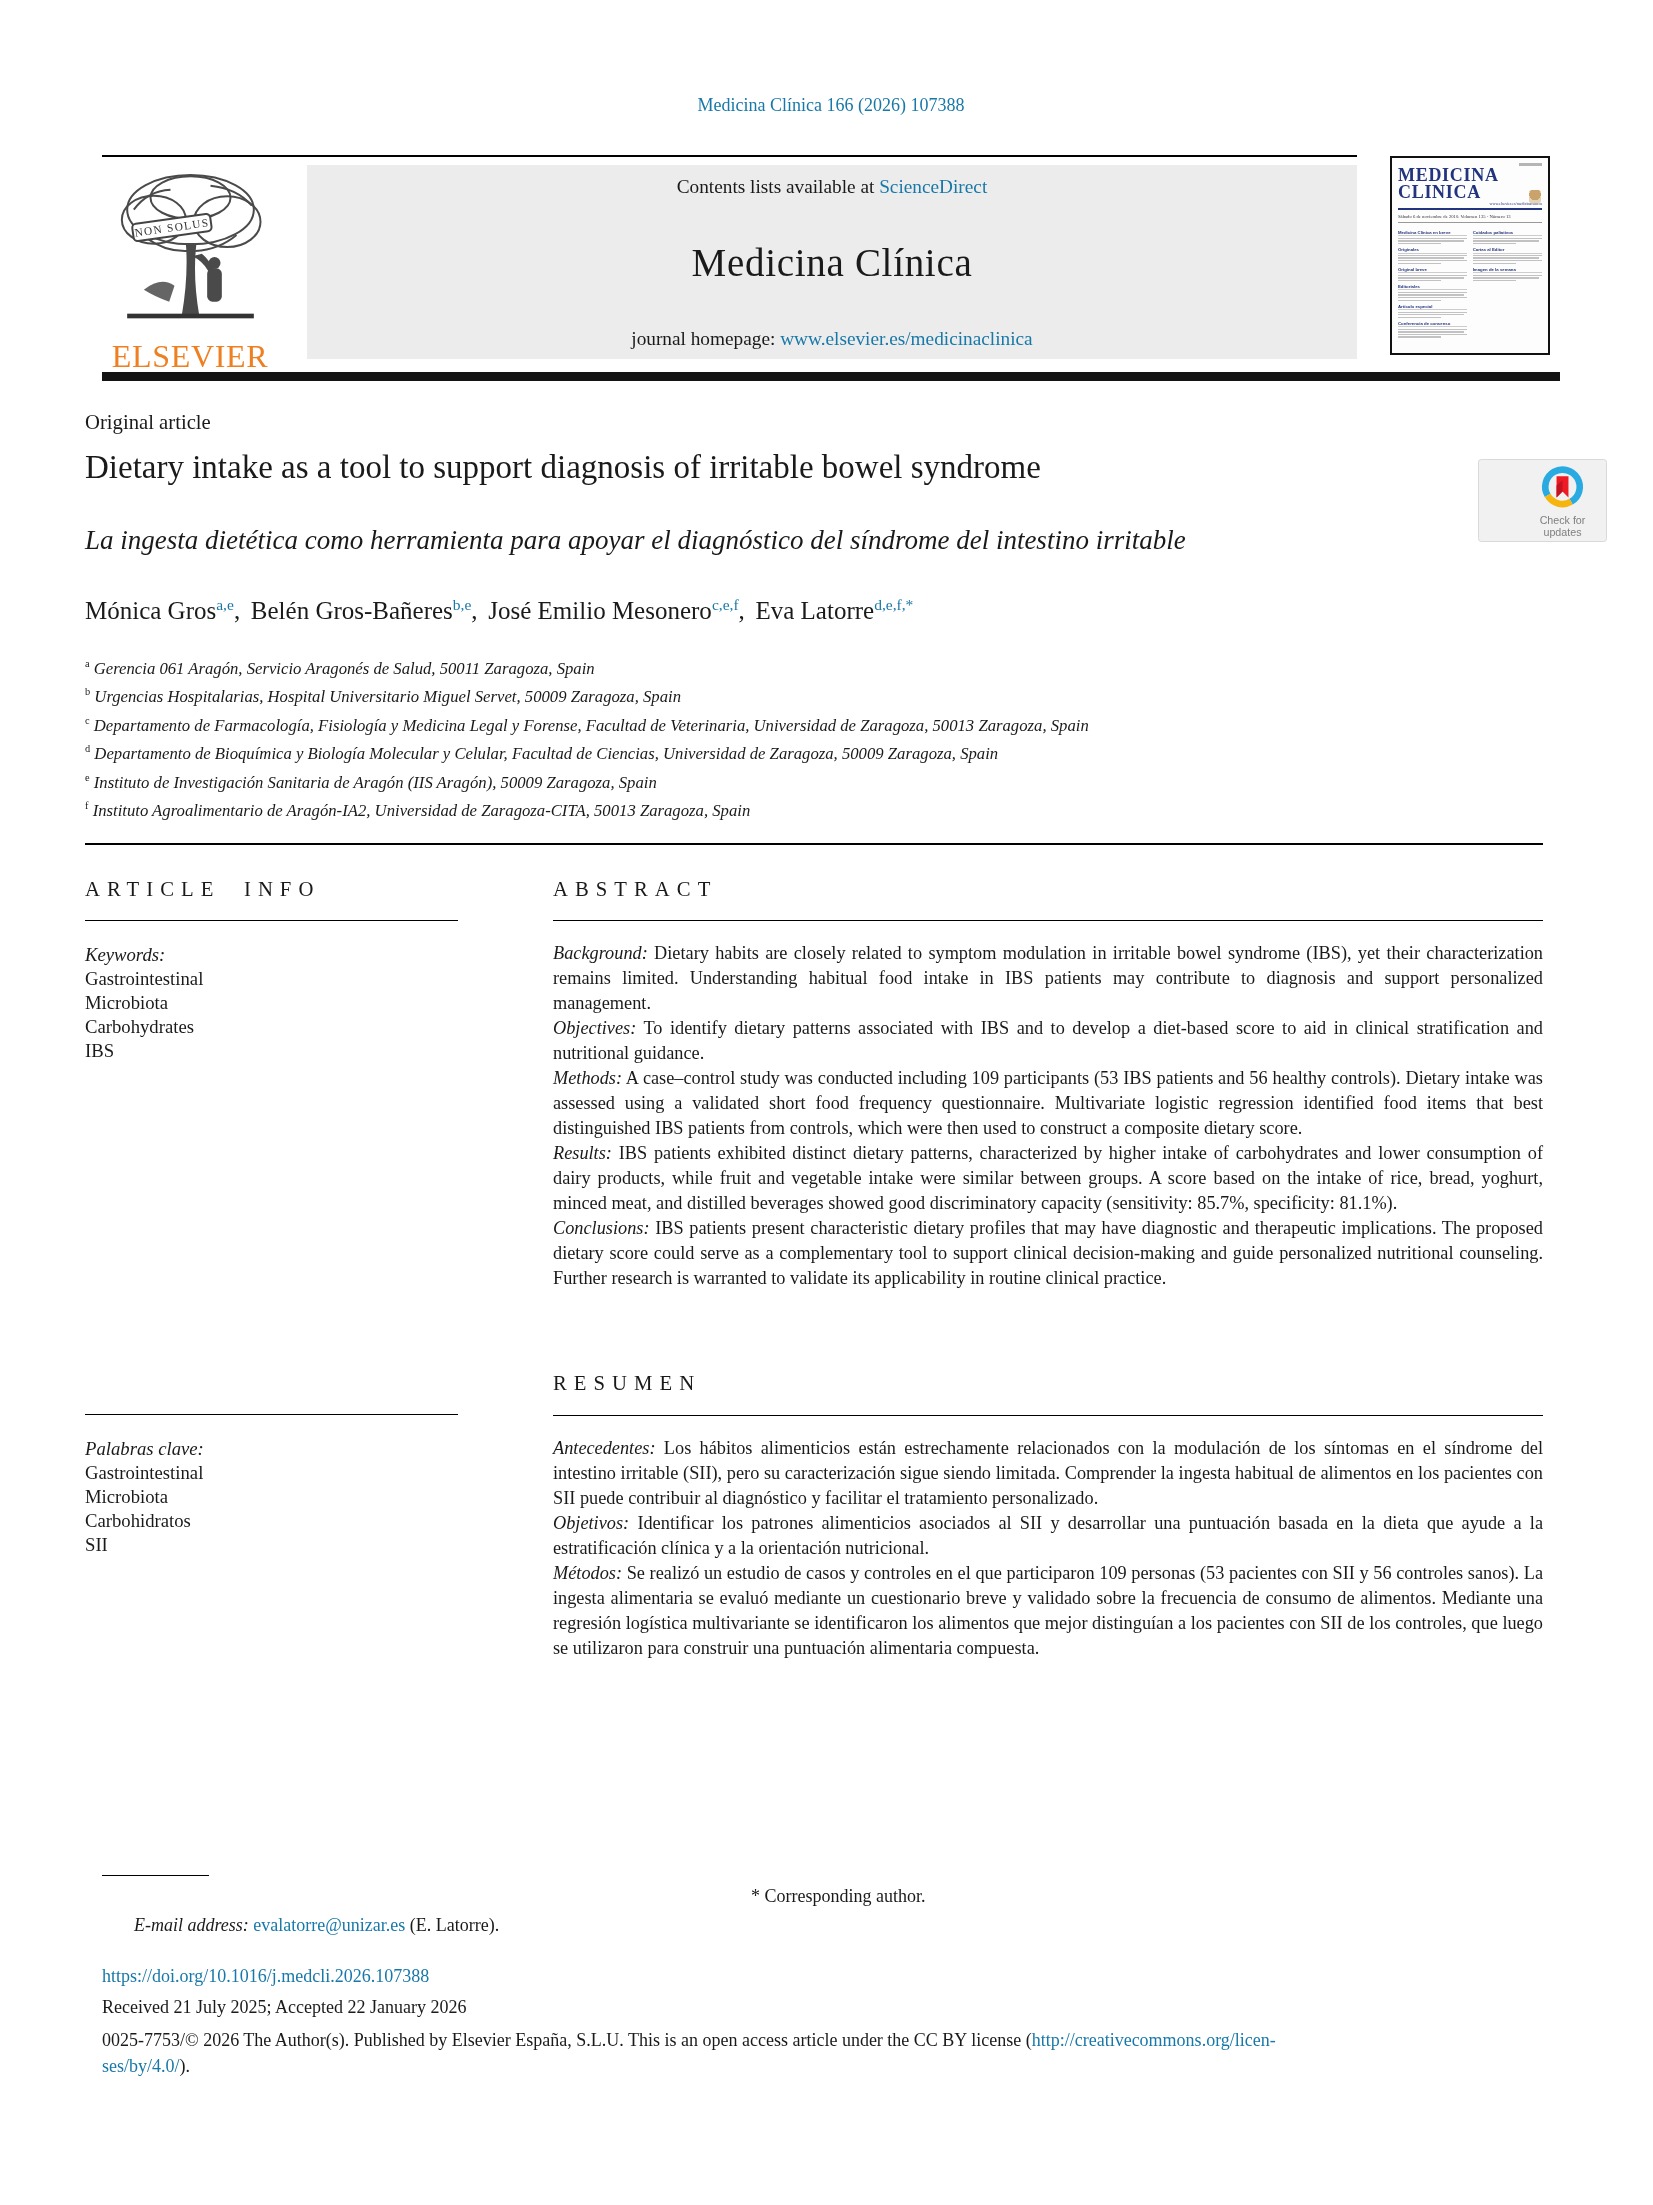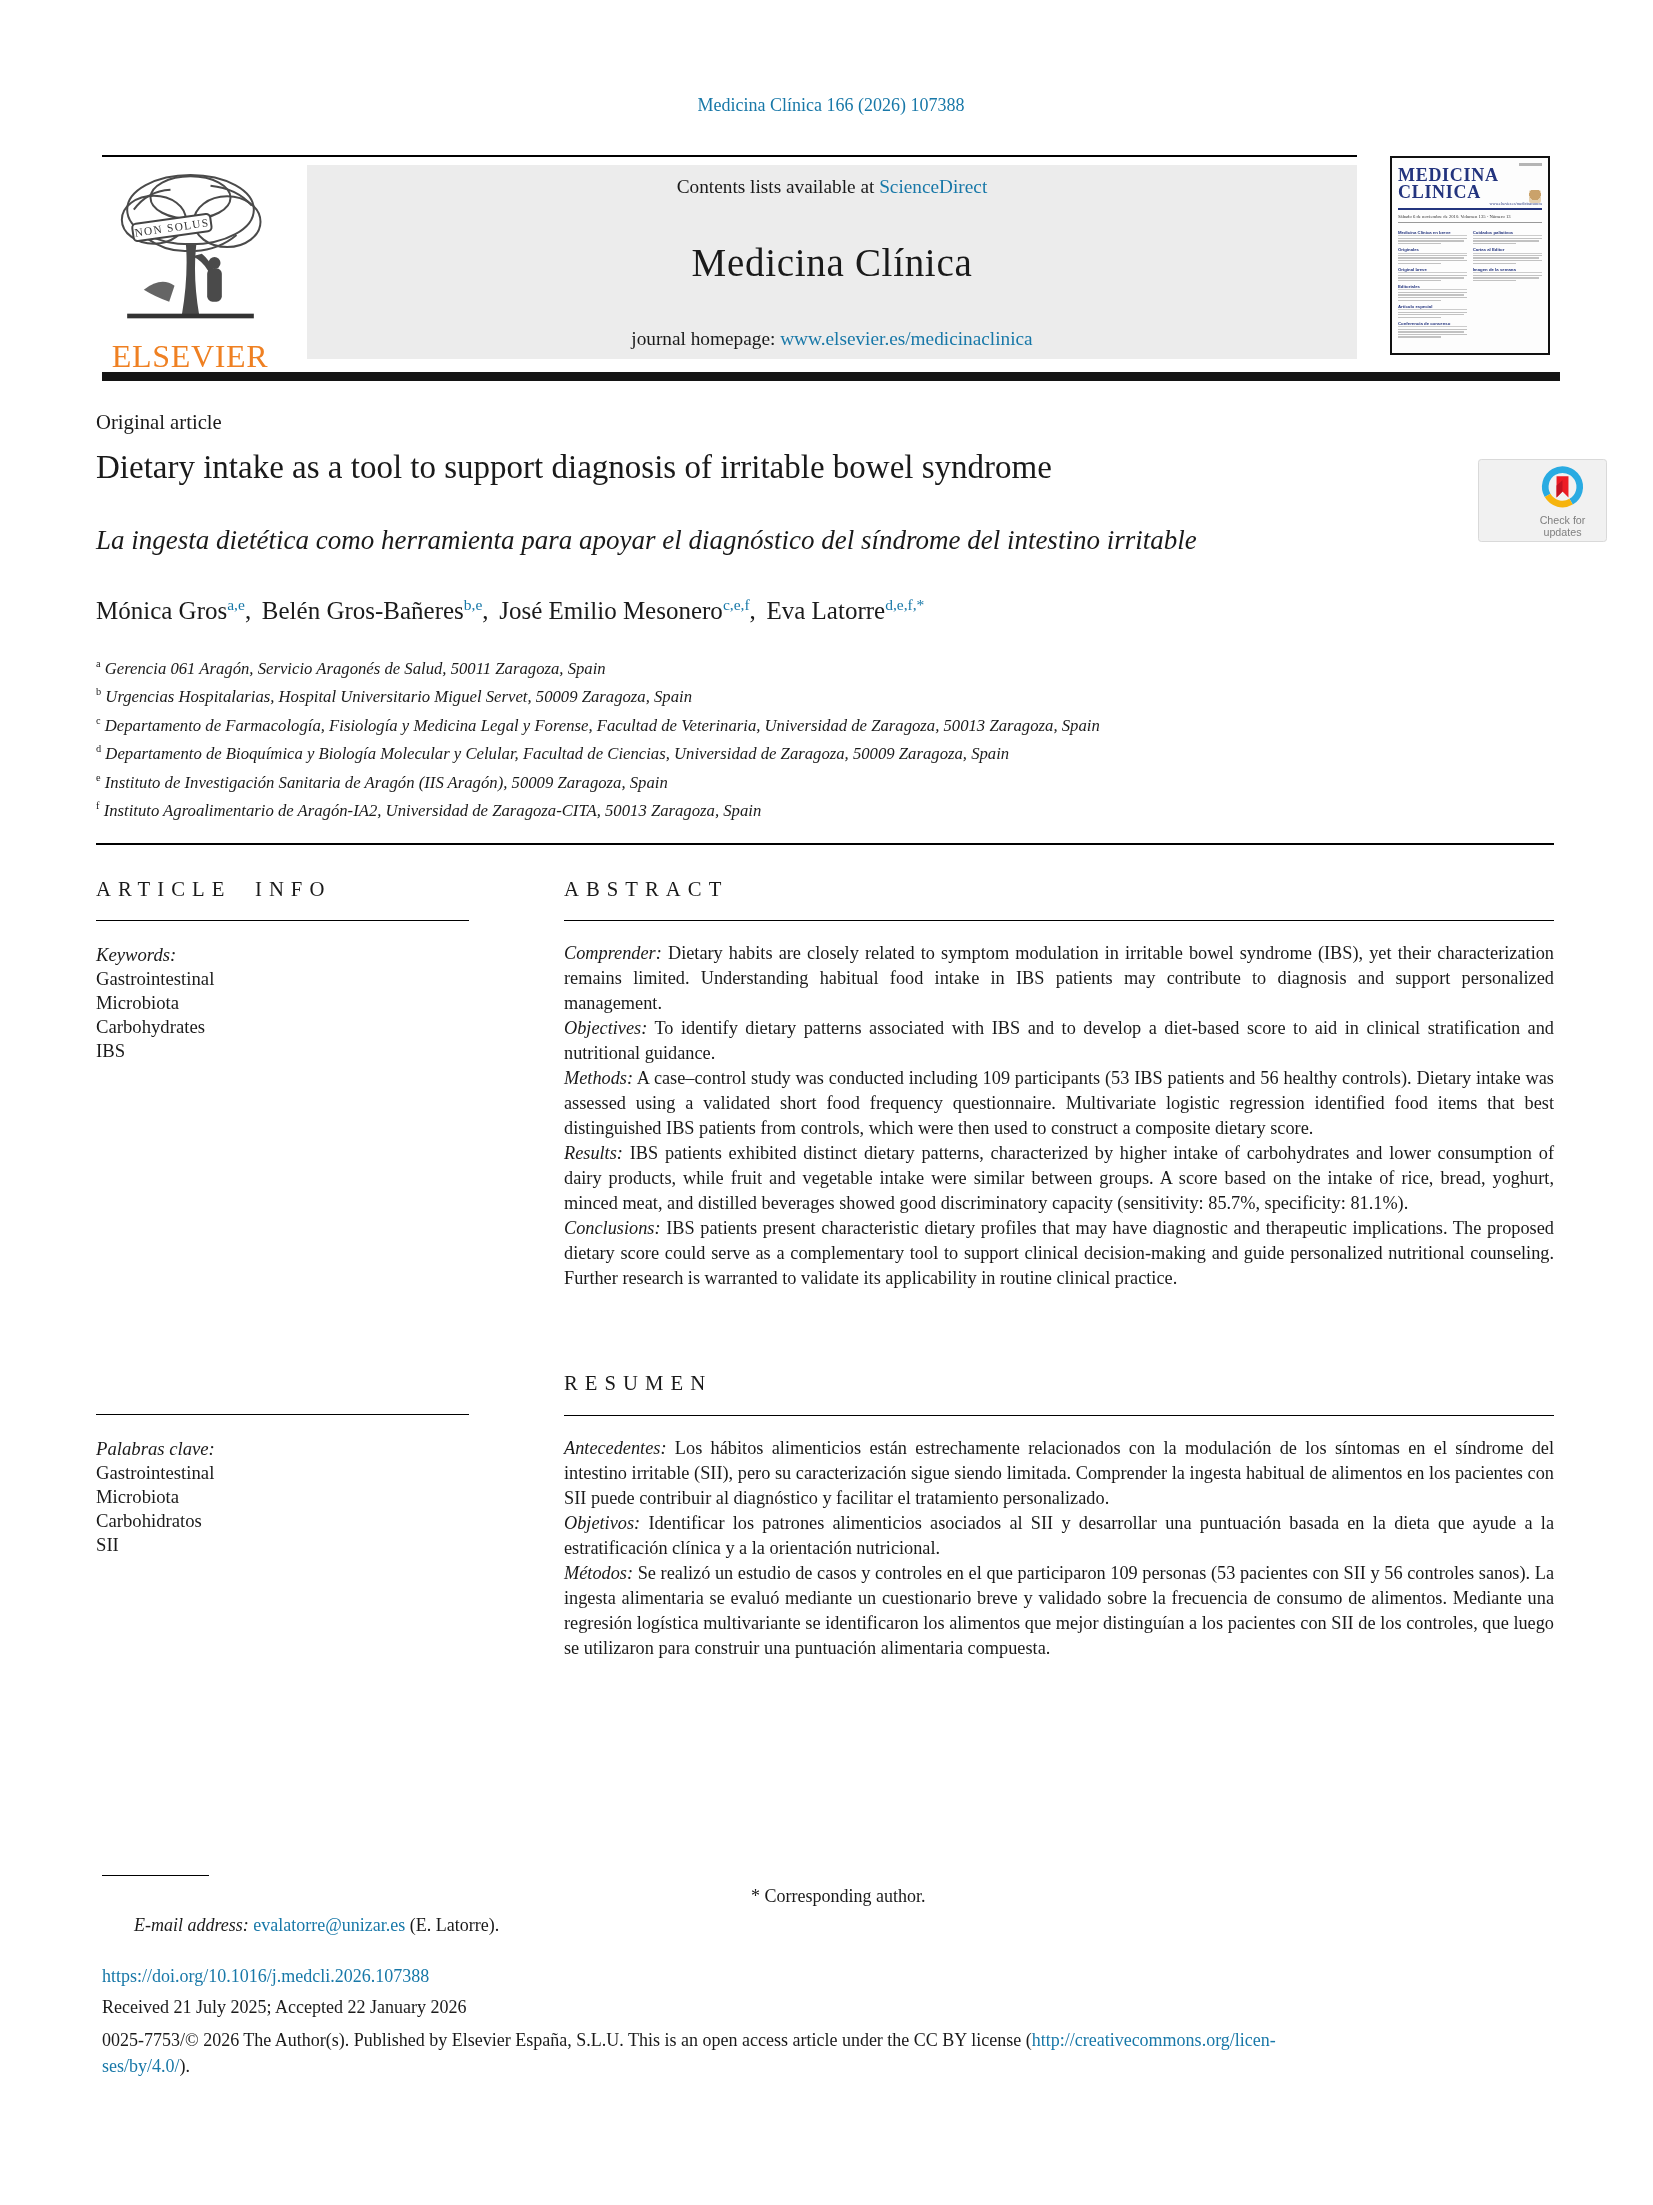--- a/index.html
+++ b/index.html
@@ -40,21 +40,21 @@
 
   .blackbar{position:absolute;top:372px;left:102px;width:1458px;height:8.7px;background:#141414;}
 
   
   .badge{position:absolute;top:459px;left:1478px;width:87px;height:81px;background:#f1f1f1;
          border:0.7px solid #d9d9d9;border-radius:3.3px;text-align:center;cursor:pointer;
          font-family:"Liberation Sans","DejaVu Sans",sans-serif;padding-left:40px;}
   .badge-text{font-size:10.7px;line-height:12px;color:#7f7f7f;}
 
   
-  .main{position:absolute;top:383px;left:96px;width:1458px;}
+  .main{position:absolute;top:383px;left:85px;width:1458px;}
   .article-type{margin-top:28px;font-size:20.7px;}
   .title{margin-top:13.3px;font-size:33px;line-height:41px;}
   .subtitle{margin-top:33px;font-size:27px;line-height:39px;font-style:italic;max-width:1207px;}
   .authors{margin-top:35px;font-size:25px;}
   .author{margin-right:10.7px;}
   sup.accent{color:#1878a8;font-size:0.62em;}
   sup.aff{font-size:0.62em;}
   .affiliations{margin-top:27px;}
   .aff-line{font-size:16.7px;line-height:24px;font-style:italic;}
   .aff-line sup{font-style:normal;}
@@ -230,21 +230,21 @@
                 <div>Microbiota</div>
                 <div>Carbohydrates</div>
                 <div>IBS</div>
               </div>
           </div>
         </div>
         <div class="col-right">
           <div class="sec-head">ABSTRACT</div>
           <div class="sec-rule"></div>
           <div class="body-text" id="abstract-paras">
-              <p><span class="plabel">Comprender:</span><span> Dietary habits are closely related to symptom modulation in irritable bowel syndrome (IBS), yet their characterization remains limited. Understanding habitual food intake in IBS patients may contribute to diagnosis and support personalized management.</span></p>
+              <p><span class="plabel">Background:</span><span> Dietary habits are closely related to symptom modulation in irritable bowel syndrome (IBS), yet their characterization remains limited. Understanding habitual food intake in IBS patients may contribute to diagnosis and support personalized management.</span></p>
               <p><span class="plabel">Objectives:</span><span> To identify dietary patterns associated with IBS and to develop a diet-based score to aid in clinical stratification and nutritional guidance.</span></p>
               <p><span class="plabel">Methods:</span><span> A case–control study was conducted including 109 participants (53 IBS patients and 56 healthy controls). Dietary intake was assessed using a validated short food frequency questionnaire. Multivariate logistic regression identified food items that best distinguished IBS patients from controls, which were then used to construct a composite dietary score.</span></p>
               <p><span class="plabel">Results:</span><span> IBS patients exhibited distinct dietary patterns, characterized by higher intake of carbohydrates and lower consumption of dairy products, while fruit and vegetable intake were similar between groups. A score based on the intake of rice, bread, yoghurt, minced meat, and distilled beverages showed good discriminatory capacity (sensitivity: 85.7%, specificity: 81.1%).</span></p>
               <p><span class="plabel">Conclusions:</span><span> IBS patients present characteristic dietary profiles that may have diagnostic and therapeutic implications. The proposed dietary score could serve as a complementary tool to support clinical decision-making and guide personalized nutritional counseling. Further research is warranted to validate its applicability in routine clinical practice.</span></p>
             </div>
         </div>
       </div>
 
       <div class="cols resumen-row">
         <div class="col-left">

